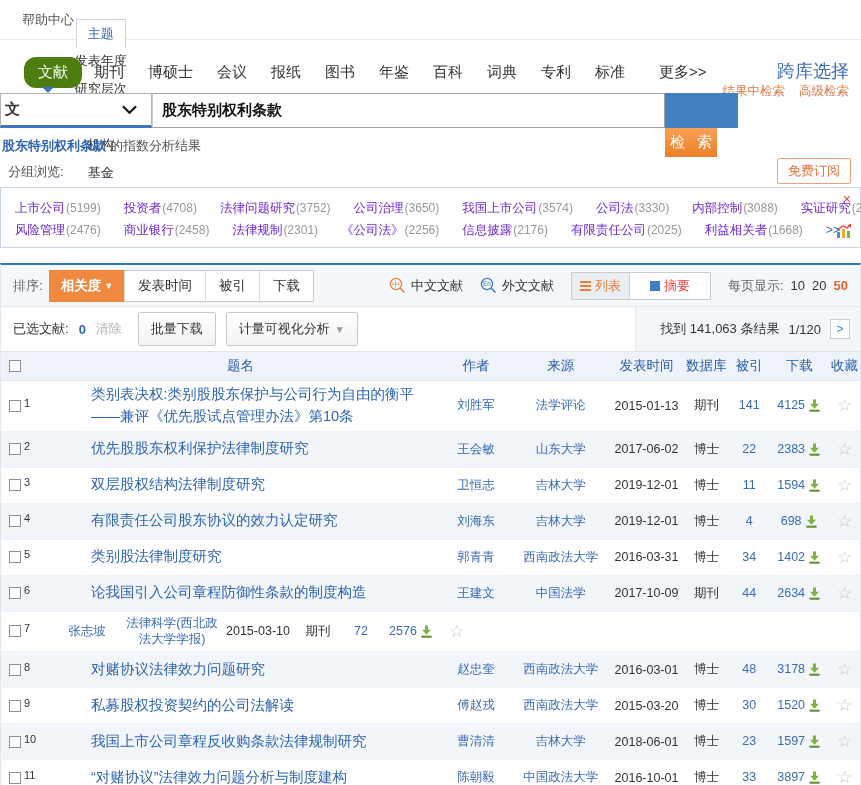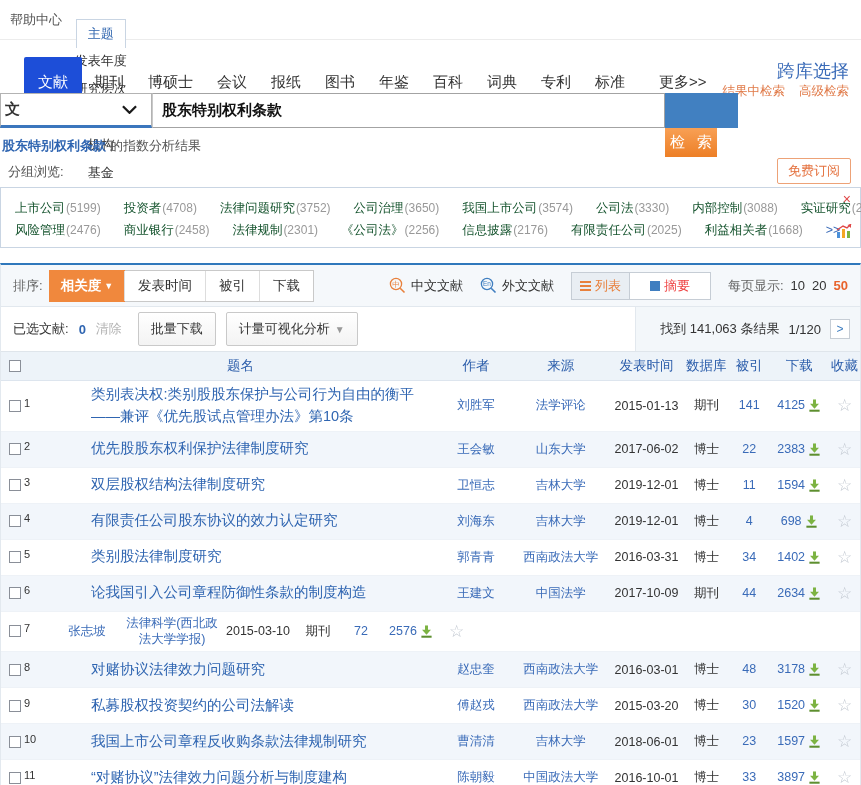--- a/index.html
+++ b/index.html
@@ -2,34 +2,34 @@
 <html><head>
 <meta charset="utf-8">
 <style>
   * { box-sizing: border-box; margin: 0; padding: 0; }
   html,body { width:861px; height:785px; overflow:hidden; background:#fff;
     font-family:"Liberation Sans", sans-serif; color:#333; }
   a { text-decoration:none; cursor:pointer; }
 
   
   .topbar { height:40px; display:flex; align-items:center; justify-content:space-between;
-    padding:0 12px 0 10px; border-bottom:1px solid #ececec; font-size:13px; color:#555; }
+    padding:0 12px 0 22px; border-bottom:1px solid #ececec; font-size:13px; color:#555; }
   .topbar-right { display:flex; align-items:center; gap:26px; }
   .welcome-wrap { display:flex; align-items:center; gap:9px; }
   .caret-down { width:8px; height:8px; border-right:2px solid #f0953f; border-bottom:2px solid #f0953f;
     transform:rotate(45deg); margin-left:2px; margin-top:-2px; }
   .mycnki-wrap { display:flex; align-items:flex-start; gap:4px; }
   .new-badge { background:#f9a23c; color:#fff; font-size:9px; font-style:italic; font-weight:bold;
     border-radius:8px; padding:2px 7px; position:relative; top:-5px; }
 
   
   .nav-zone { position:relative; margin-top:17px; height:32px; }
   .nav-tabs { display:flex; align-items:center; padding-left:24px; }
   .nav-tab { font-size:15px; color:#333; padding:6px 12px; cursor:pointer; }
-  .nav-tab.active { background:#1d4ed8; color:#fff; border-radius:2px; position:relative; padding:16px 14px; }
+  .nav-tab.active { background:#4d7c0f; color:#fff; border-radius:12px; position:relative; padding:6px 14px; }
   .nav-tab.active::after { content:""; position:absolute; left:18px; bottom:-5px;
     border:6px solid transparent; border-top-color:#3b76bd; border-bottom-width:0; }
   .nav-more { font-size:15px; color:#333; margin-left:22px; }
   .cross-db { position:absolute; right:12px; top:2px; font-size:18px; color:#3a6bb8;margin-left:7px; }
   .sub-links { position:absolute; right:12px; top:26px; font-size:12.5px; color:#e07947;
     display:flex; gap:14px; }
   .sub-links a { color:#e07947; }
 
   
   .search-zone { position:relative; margin-top:4px; height:66px; }
@@ -52,21 +52,21 @@
   .group-label { font-size:13px; color:#555; padding-bottom:6px; }
   .group-tab { font-size:13px; color:#333; padding:5px 11px; cursor:pointer; }
   .group-tab.active { color:#2e64ae; background:#fff; border:1px solid #c9d5e3; border-bottom:none;
     margin-bottom:-1px; position:relative; z-index:2; }
   .subscribe-btn { margin-left:auto; margin-bottom:3px; color:#e4713e; border:1px solid #eda277;
     background:#fff; padding:3px 10px; font-size:13px; border-radius:2px; cursor:pointer; }
   .topic-panel { position:relative; border:1px solid #c9d5e3; background:#fff;
     padding:9px 30px 6px 14px; }
   .topic-row { display:flex; flex-wrap:nowrap; align-items:center; height:22px; white-space:nowrap; }
   .topic { margin-right:23px; font-size:12.5px; }
-  .topic .t-name { color:#14532d; }
+  .topic .t-name { color:#6d28d9; }
   .topic .t-count { color:#999; font-size:12px; margin-left:1px; }
   .topic-more { color:#3a6bb8; font-size:12.5px; }
   .panel-close { position:absolute; top:4px; right:9px; color:#e04848; font-size:14px;
     cursor:pointer; line-height:1; }
   .panel-chart { position:absolute; bottom:5px; right:8px; cursor:pointer; }
 
   
   .results { margin-top:15px; border-top:2px solid #2f78bc;
     border-left:1px solid #e3e9ef; border-right:1px solid #e3e9ef; }
   .sortbar { height:42px; background:#f5f8fb; border-bottom:1px solid #e2e8ee;

